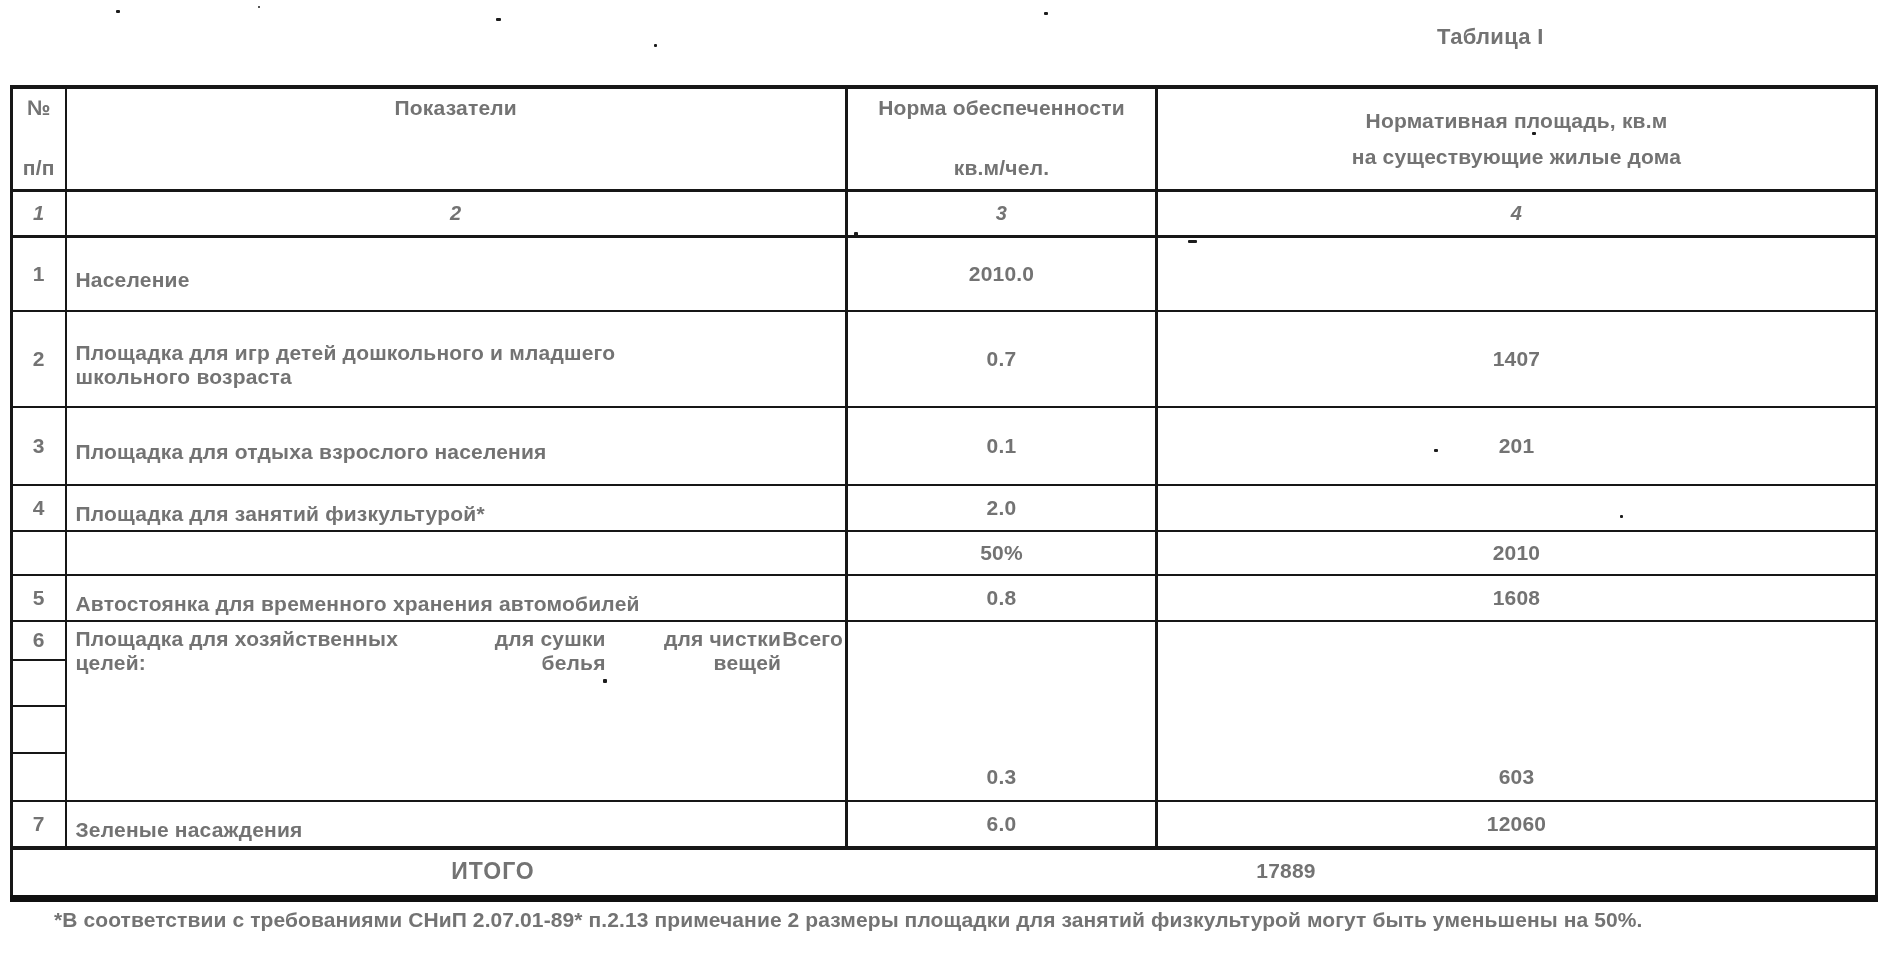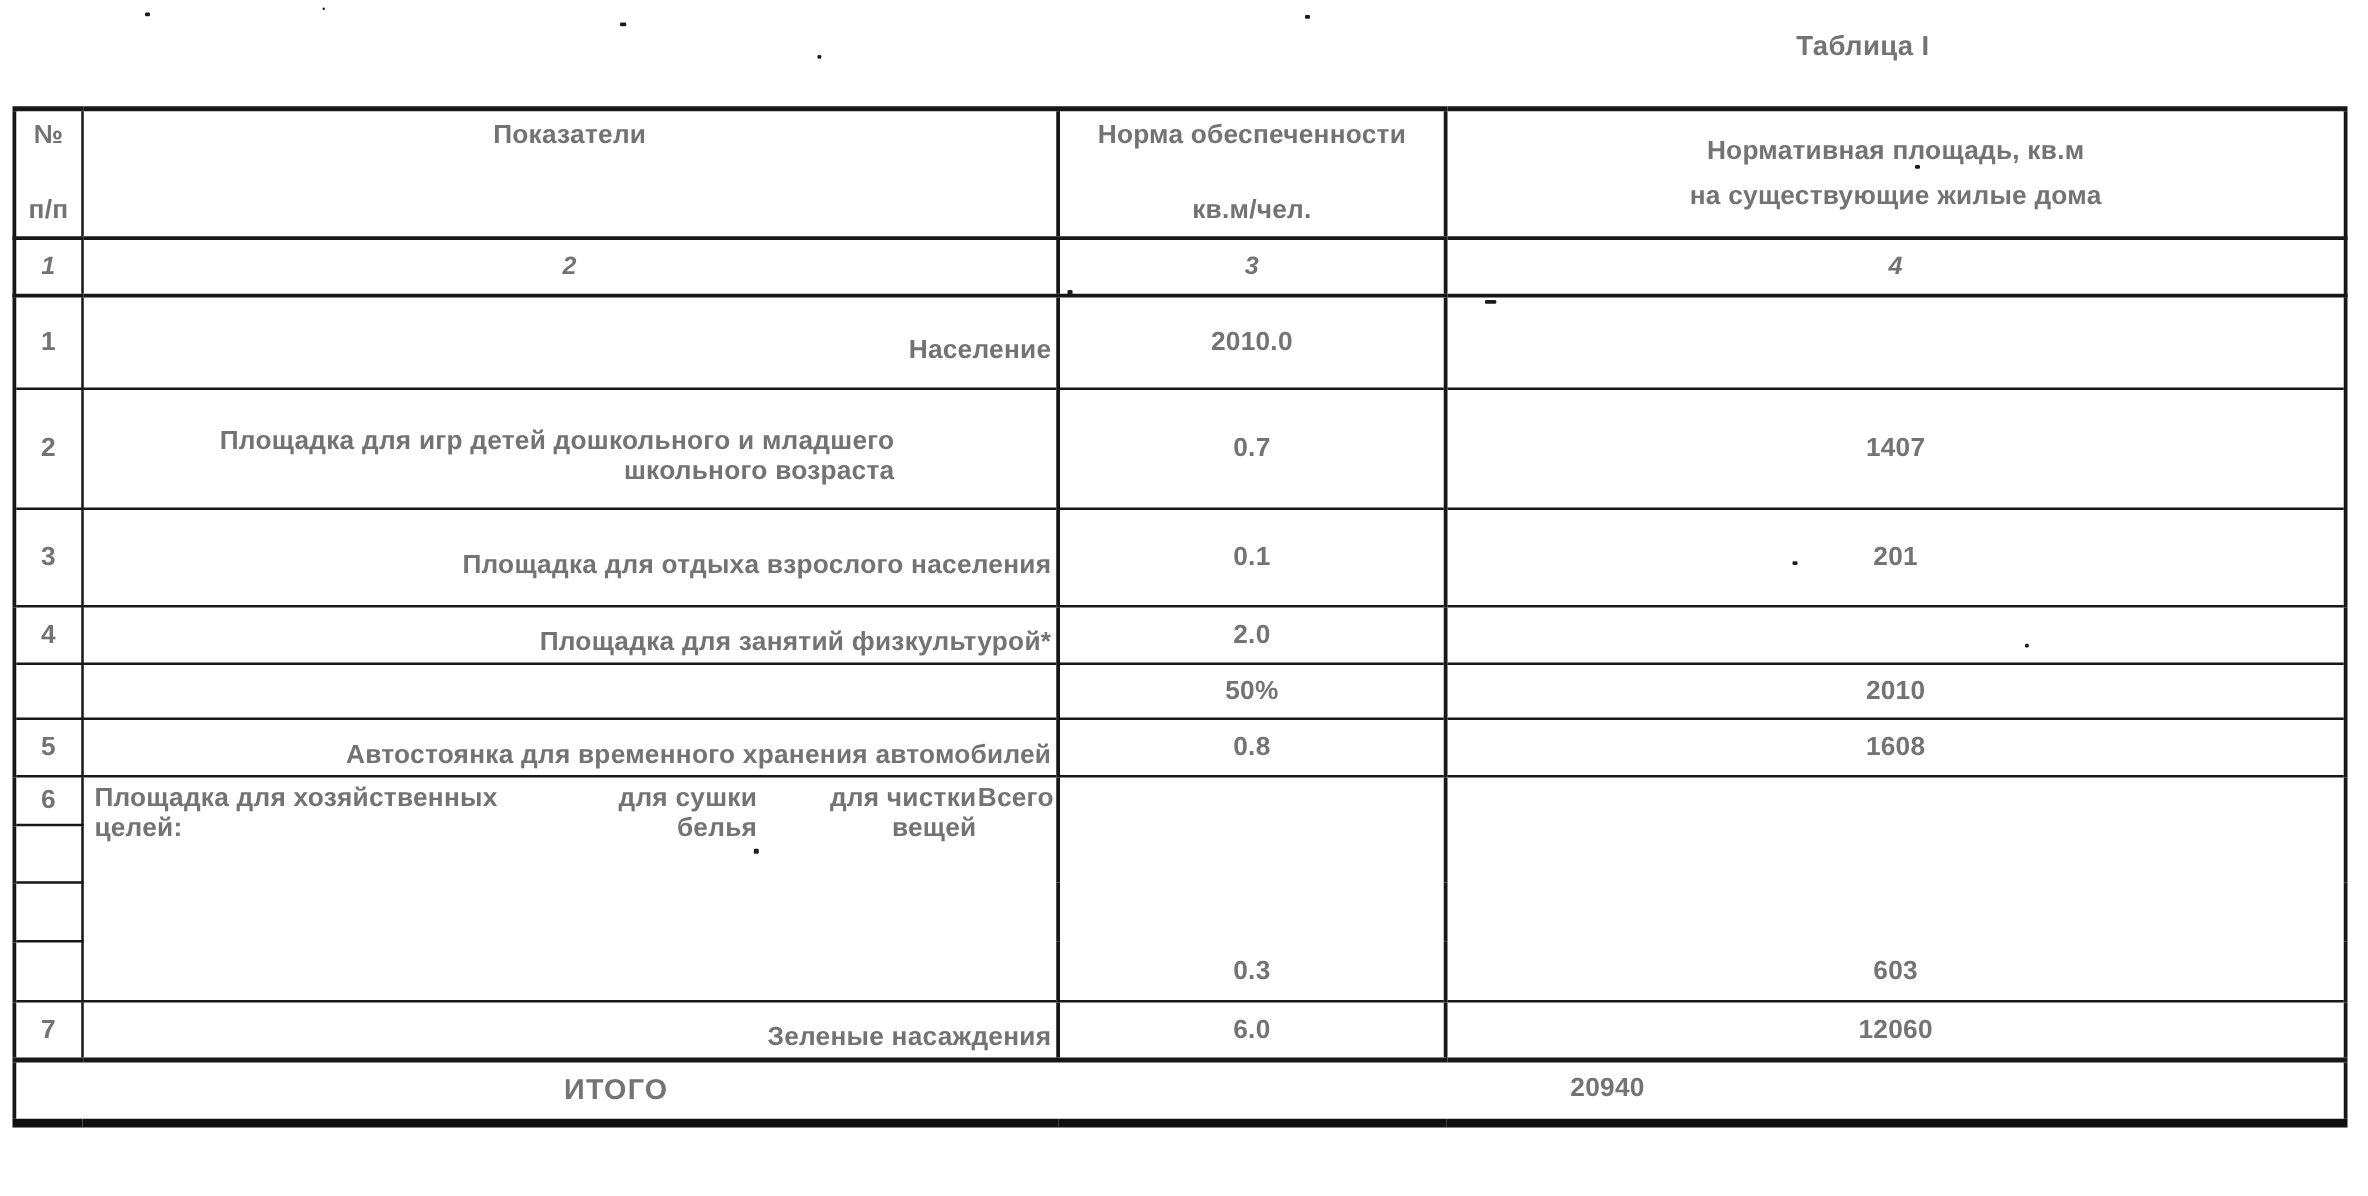--- a/index.html
+++ b/index.html
@@ -35,21 +35,21 @@
   td.col4{border-right-width:3px;}
   
   tr.hdr td{border-top-width:4px;border-bottom-width:3px;height:100px;vertical-align:top;}
   .hv{height:100%;display:flex;flex-direction:column;justify-content:space-between;
       align-items:center;box-sizing:border-box;padding:7px 2px 9px 2px;text-align:center;}
   .hv-top{height:100%;display:flex;flex-direction:column;align-items:center;
       box-sizing:border-box;padding-top:20px;gap:12px;text-align:center;}
   
   tr.nums td{border-bottom-width:3px;height:43px;font-style:italic;text-align:center;font-size:20px;}
   .cn{text-align:center;}
-  .ind{text-align:right;padding:16px 4px 4px 9px;margin-top:20px;}
+  .ind{text-align:left;padding:16px 4px 4px 9px;margin-top:20px;}
   .mid{text-align:center;}
   .force-wrap{max-width:640px;}
   
   td.hh-cell{padding:0;vertical-align:top;}
   .hh{height:176px;display:flex;flex-direction:row;justify-content:space-between;
       box-sizing:border-box;padding:5px 1px 8px 9px;}
   .hh .sub{text-align:right;padding-right:1px;}
   td.bot{vertical-align:bottom;padding-bottom:11px;}
   tr.r7 td{border-bottom-width:4px;}
   tr.total td{
@@ -190,26 +190,27 @@
     <tr class="r7" style="height:44px;">
       <td class="col1 cn">7</td>
       <td class="col2 ind">Зеленые насаждения</td>
       <td class="col3 mid">6.0</td>
       <td class="col4 mid">12060</td>
     </tr>
 
     <tr class="total">
       <td colspan="4">
         <span class="itogo-label">ИТОГО</span>
-        <span class="itogo-value">20940</span>
+        <span class="itogo-value">17889</span>
       </td>
     </tr>
   </tbody>
     </table>
 
+  <div class="footnote">*В соответствии с требованиями СНиП 2.07.01-89* п.2.13 примечание 2 размеры площадки для занятий физкультурой могут быть уменьшены на 50%.</div>
 
   <div class="speck" style="left:116px;top:10px;width:4px;height:3px;"></div>
   <div class="speck" style="left:258px;top:6px;width:2px;height:2px;"></div>
   <div class="speck" style="left:496px;top:18px;width:5px;height:3px;"></div>
   <div class="speck" style="left:1044px;top:12px;width:4px;height:3px;"></div>
   <div class="speck" style="left:654px;top:44px;width:3px;height:3px;"></div>
   <div class="speck" style="left:1532px;top:132px;width:4px;height:3px;"></div>
   <div class="speck" style="left:854px;top:232px;width:4px;height:4px;"></div>
   <div class="speck" style="left:1188px;top:240px;width:9px;height:3px;"></div>
   <div class="speck" style="left:1434px;top:449px;width:4px;height:3px;"></div>

